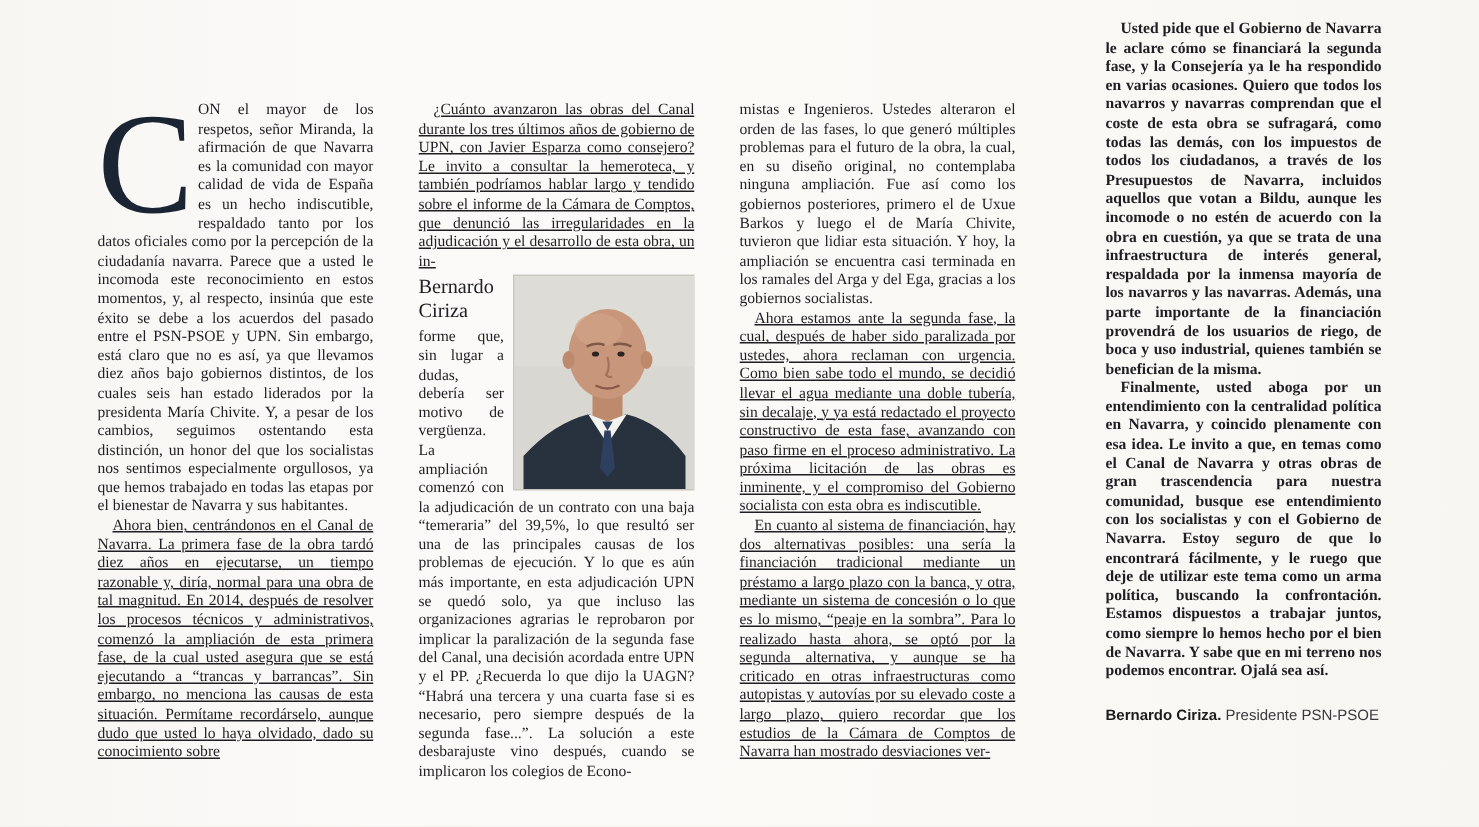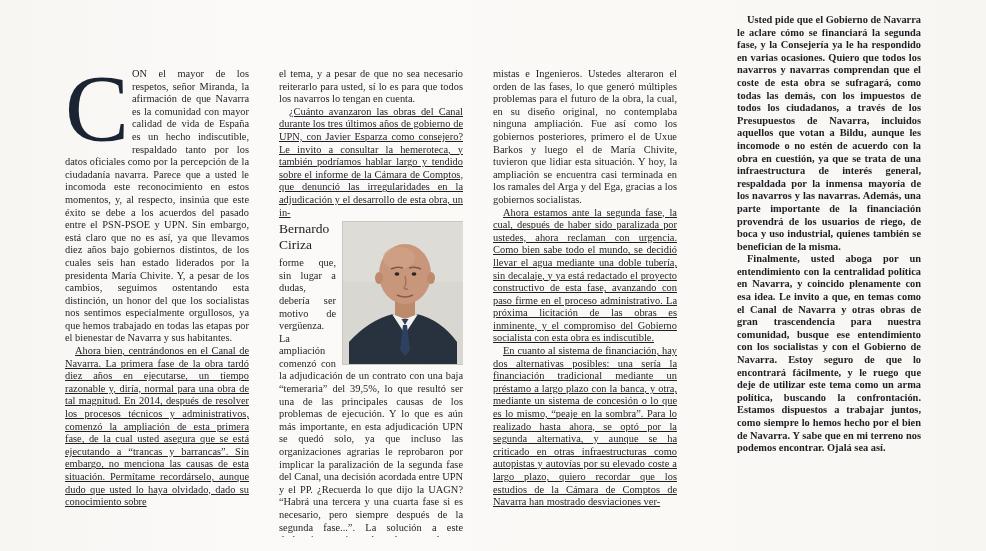--- a/index.html
+++ b/index.html
@@ -82,21 +82,20 @@
 
 
   <div class="left-cols">
 
     <div class="col">
       <p><span class="dropcap">C</span><span>ON el mayor de los respetos, señor Miranda, la afirmación de que Navarra es la comunidad con mayor calidad de vida de España es un hecho indiscutible, respaldado tanto por los datos oficiales como por la percepción de la ciudadanía navarra. Parece que a usted le incomoda este reconocimiento en estos momentos, y, al respecto, insinúa que este éxito se debe a los acuerdos del pasado entre el PSN-PSOE y UPN. Sin embargo, está claro que no es así, ya que llevamos diez años bajo gobiernos distintos, de los cuales seis han estado liderados por la presidenta María Chivite. Y, a pesar de los cambios, seguimos ostentando esta distinción, un honor del que los socialistas nos sentimos especialmente orgullosos, ya que hemos trabajado en todas las etapas por el bienestar de Navarra y sus habitantes.</span></p>
       <p class="indent">Ahora bien, centrándonos en el Canal de Navarra. La primera fase de la obra tardó diez años en ejecutarse, un tiempo razonable y, diría, normal para una obra de tal magnitud. En 2014, después de resolver los procesos técnicos y administrativos, comenzó la ampliación de esta primera fase, de la cual usted asegura que se está ejecutando a “trancas y barrancas”. Sin embargo, no menciona las causas de esta situación. Permítame recordárselo, aunque dudo que usted lo haya olvidado, dado su conocimiento sobre</p>
     </div>
 
     <div class="col">
-      <p>el tema, y a pesar de que no sea necesario reiterarlo para usted, sí lo es para que todos los navarros lo tengan en cuenta.</p>
       <p class="indent">¿Cuánto avanzaron las obras del Canal durante los tres últimos años de gobierno de UPN, con Javier Esparza como consejero? Le invito a consultar la hemeroteca, y también podríamos hablar largo y tendido sobre el informe de la Cámara de Comptos, que denunció las irregularidades en la adjudicación y el desarrollo de esta obra, un in-</p>
       <figure class="photo">
         <svg viewBox="0 0 120 142" xmlns="http://www.w3.org/2000/svg">
           <rect x="0" y="0" width="120" height="142" fill="#d9d7d1"></rect>
           <rect x="0" y="0" width="120" height="60" fill="#dedcd6"></rect>
 
           <rect x="52" y="76" width="20" height="22" fill="#bd8a6c"></rect>
 
           <ellipse cx="62" cy="52" rx="26" ry="30" fill="#c8967a"></ellipse>
           <ellipse cx="56" cy="36" rx="16" ry="11" fill="#d2a387" opacity="0.7"></ellipse>
@@ -133,15 +132,19 @@
       <p>mistas e Ingenieros. Ustedes alteraron el orden de las fases, lo que generó múltiples problemas para el futuro de la obra, la cual, en su diseño original, no contemplaba ninguna ampliación. Fue así como los gobiernos posteriores, primero el de Uxue Barkos y luego el de María Chivite, tuvieron que lidiar esta situación. Y hoy, la ampliación se encuentra casi terminada en los ramales del Arga y del Ega, gracias a los gobiernos socialistas.</p>
       <p class="indent">Ahora estamos ante la segunda fase, la cual, después de haber sido paralizada por ustedes, ahora reclaman con urgencia. Como bien sabe todo el mundo, se decidió llevar el agua mediante una doble tubería, sin decalaje, y ya está redactado el proyecto constructivo de esta fase, avanzando con paso firme en el proceso administrativo. La próxima licitación de las obras es inminente, y el compromiso del Gobierno socialista con esta obra es indiscutible.</p>
       <p class="indent">En cuanto al sistema de financiación, hay dos alternativas posibles: una sería la financiación tradicional mediante un préstamo a largo plazo con la banca, y otra, mediante un sistema de concesión o lo que es lo mismo, “peaje en la sombra”. Para lo realizado hasta ahora, se optó por la segunda alternativa, y aunque se ha criticado en otras infraestructuras como autopistas y autovías por su elevado coste a largo plazo, quiero recordar que los estudios de la Cámara de Comptos de Navarra han mostrado desviaciones ver-</p>
     </div>
 
   </div>
 
   <div class="right-col">
     <p class="indent">Usted pide que el Gobierno de Navarra le aclare cómo se financiará la segunda fase, y la Consejería ya le ha respondido en varias ocasiones. Quiero que todos los navarros y navarras comprendan que el coste de esta obra se sufragará, como todas las demás, con los impuestos de todos los ciudadanos, a través de los Presupuestos de Navarra, incluidos aquellos que votan a Bildu, aunque les incomode o no estén de acuerdo con la obra en cuestión, ya que se trata de una infraestructura de interés general, respaldada por la inmensa mayoría de los navarros y las navarras. Además, una parte importante de la financiación provendrá de los usuarios de riego, de boca y uso industrial, quienes también se benefician de la misma.</p>
     <p class="indent">Finalmente, usted aboga por un entendimiento con la centralidad política en Navarra, y coincido plenamente con esa idea. Le invito a que, en temas como el Canal de Navarra y otras obras de gran trascendencia para nuestra comunidad, busque ese entendimiento con los socialistas y con el Gobierno de Navarra. Estoy seguro de que lo encontrará fácilmente, y le ruego que deje de utilizar este tema como un arma política, buscando la confrontación. Estamos dispuestos a trabajar juntos, como siempre lo hemos hecho por el bien de Navarra. Y sabe que en mi terreno nos podemos encontrar. Ojalá sea así.</p>
+    <div class="signature">
+      <span class="sig-name">Bernardo Ciriza.</span>
+      <span class="sig-role">Presidente PSN-PSOE</span>
+    </div>
   </div>
 
 </div>
 
 </body></html>

